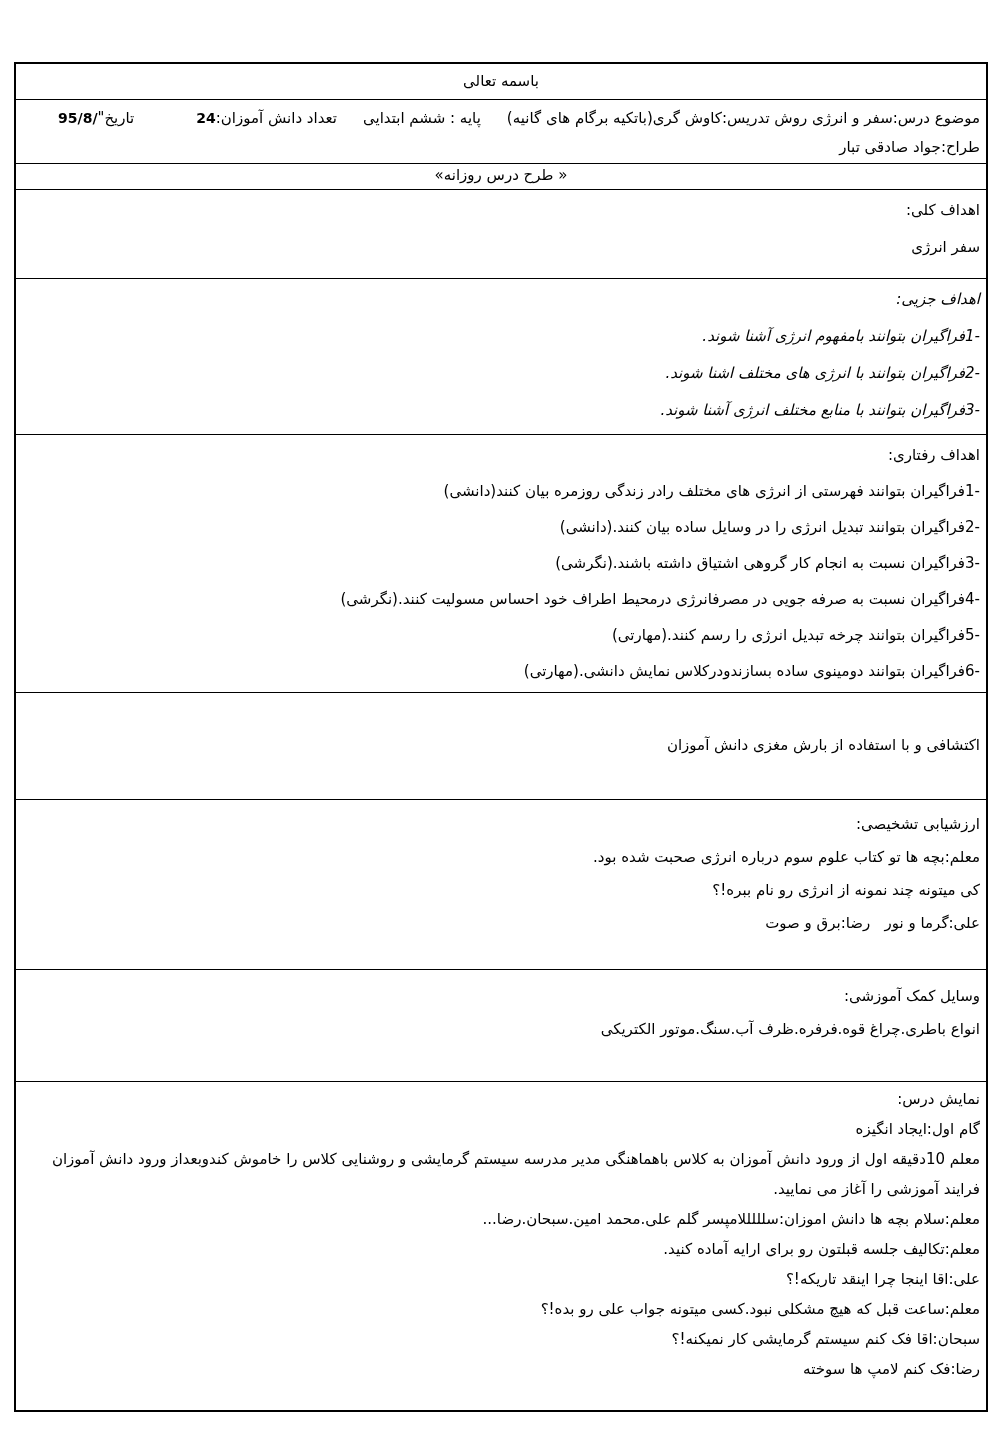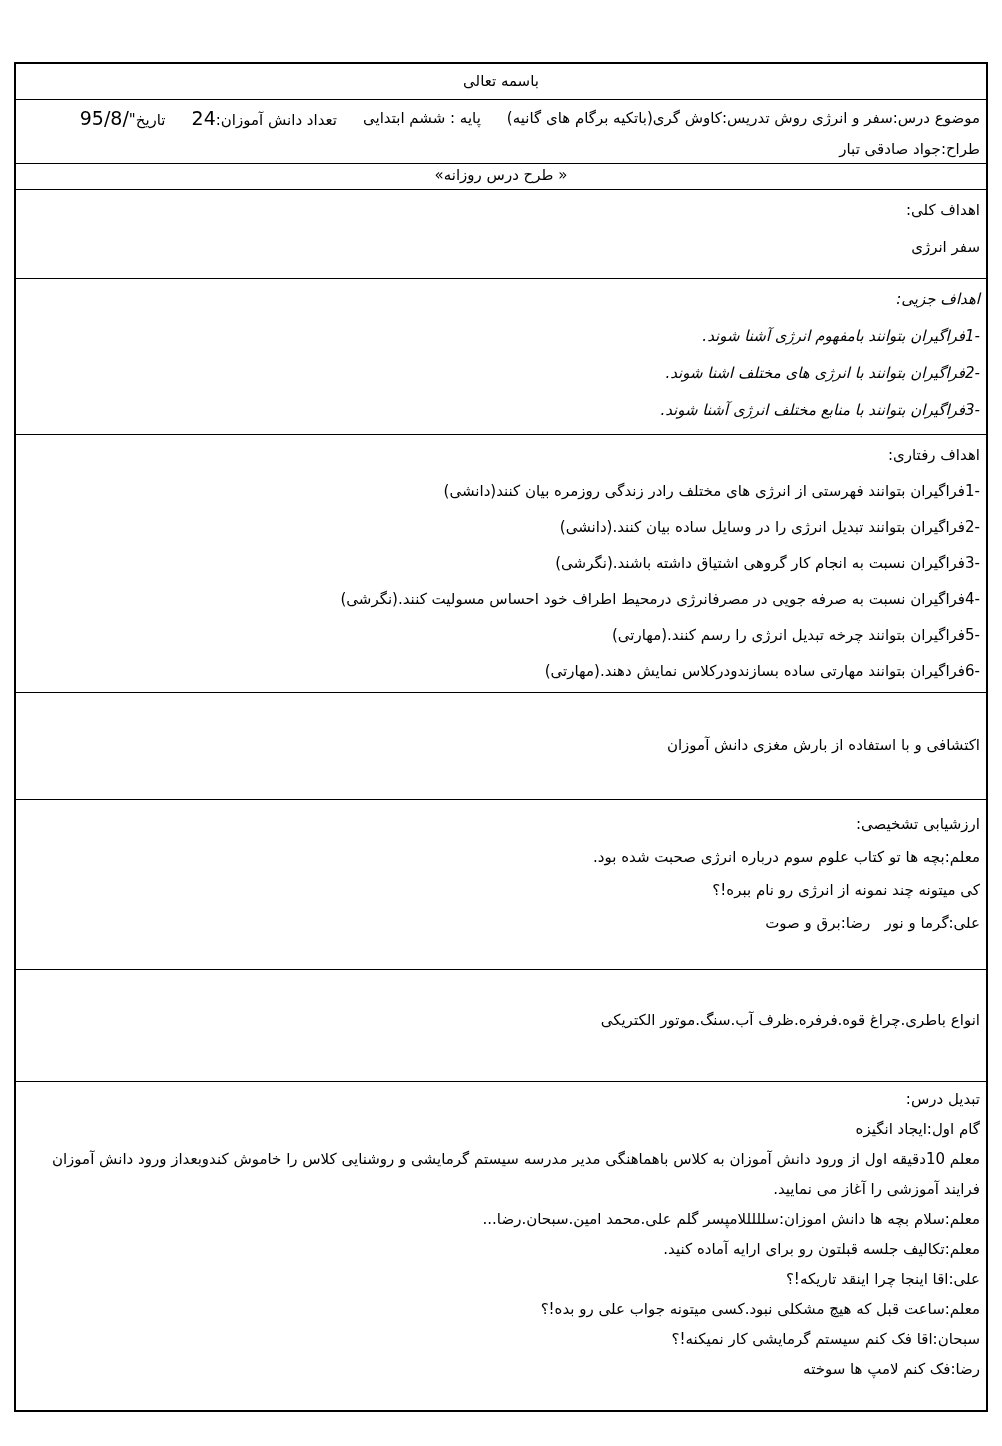--- a/index.html
+++ b/index.html
@@ -28,21 +28,21 @@
 
   .row-bismillah { height:36px; text-align:center; line-height:34px; }
 
   .row-info { height:64px; padding:4px 6px 0; }
   .info-line {
     display:flex; flex-wrap:nowrap;
     gap:26px;
     line-height:28px;
     white-space:nowrap;
   }
-  .num { font-weight:normal; font-size:19px; }
+  .num { font-weight:bold; font-size:14px;margin-left:36px; }
   .designer-line { line-height:30px; margin-top:0px; }
 
   .row-plan-title { height:26px; text-align:center; line-height:23px; }
 
   .section { padding:2px 6px 0; border-bottom:1px solid #000; overflow:hidden; }
   .para { min-height:1em; }
 
   .s1 { height:89px; }  .s1 .para { line-height:37px; min-height:37px; }
   .s2 { height:156px;font-style:italic; } .s2 .para { line-height:37px; min-height:37px; }
   .s3 { height:258px; } .s3 .para { line-height:36px; min-height:36px; }
@@ -90,36 +90,37 @@
           <div class="para body-para">-2فراگیران بتوانند با انرژی های مختلف اشنا شوند.</div>
           <div class="para body-para">-3فراگیران بتوانند با منابع مختلف انرژی آشنا شوند.</div>
         </div>
         <div class="section s3">
           <div class="para title-para">اهداف رفتاری:</div>
           <div class="para body-para">-1فراگیران بتوانند فهرستی از انرژی های مختلف رادر زندگی روزمره بیان کنند(دانشی)</div>
           <div class="para body-para">-2فراگیران بتوانند تبدیل انرژی را در وسایل ساده بیان کنند.(دانشی)</div>
           <div class="para body-para">-3فراگیران نسبت به انجام کار گروهی اشتیاق داشته باشند.(نگرشی)</div>
           <div class="para body-para">-4فراگیران نسبت به صرفه جویی در مصرفانرژی درمحیط اطراف خود احساس مسولیت کنند.(نگرشی)</div>
           <div class="para body-para">-5فراگیران بتوانند چرخه تبدیل انرژی را رسم کنند.(مهارتی)</div>
-          <div class="para body-para">-6فراگیران بتوانند مهارتی ساده بسازندودرکلاس نمایش دهند.(مهارتی)</div>
+          <div class="para body-para">-6فراگیران بتوانند دومینوی ساده بسازندودرکلاس نمایش دانشی.(مهارتی)</div>
         </div>
         <div class="section s4">
           <div class="para body-para">اکتشافی و با استفاده از بارش مغزی دانش آموزان</div>
         </div>
         <div class="section s5">
           <div class="para title-para">ارزشیابی تشخیصی:</div>
           <div class="para body-para">معلم:بچه ها تو کتاب علوم سوم درباره انرژی صحبت شده بود.</div>
           <div class="para body-para">کی میتونه چند نمونه از انرژی رو نام ببره!؟</div>
           <div class="para body-para">علی:گرما و نور &nbsp; رضا:برق و صوت</div>
         </div>
         <div class="section s6">
+          <div class="para title-para">وسایل کمک آموزشی:</div>
           <div class="para body-para">انواع باطری.چراغ قوه.فرفره.ظرف آب.سنگ.موتور الکتریکی</div>
         </div>
         <div class="section s7">
-          <div class="para title-para">تبدیل درس:</div>
+          <div class="para title-para">نمایش درس:</div>
           <div class="para body-para">گام اول:ایجاد انگیزه</div>
           <div class="para body-para">معلم 10دقیقه اول از ورود دانش آموزان به کلاس باهماهنگی مدیر مدرسه سیستم گرمایشی و روشنایی کلاس را خاموش کندوبعداز ورود دانش آموزان فرایند آموزشی را آغاز می نمایید.</div>
           <div class="para body-para">معلم:سلام بچه ها دانش اموزان:سلللللامپسر گلم علی.محمد امین.سبحان.رضا...</div>
           <div class="para body-para">معلم:تکالیف جلسه قبلتون رو برای ارایه آماده کنید.</div>
           <div class="para body-para">علی:اقا اینجا چرا اینقد تاریکه!؟</div>
           <div class="para body-para">معلم:ساعت قبل که هیچ مشکلی نبود.کسی میتونه جواب علی رو بده!؟</div>
           <div class="para body-para">سبحان:اقا فک کنم سیستم گرمایشی کار نمیکنه!؟</div>
           <div class="para body-para">رضا:فک کنم لامپ ها سوخته</div>
         </div>
       </div>

